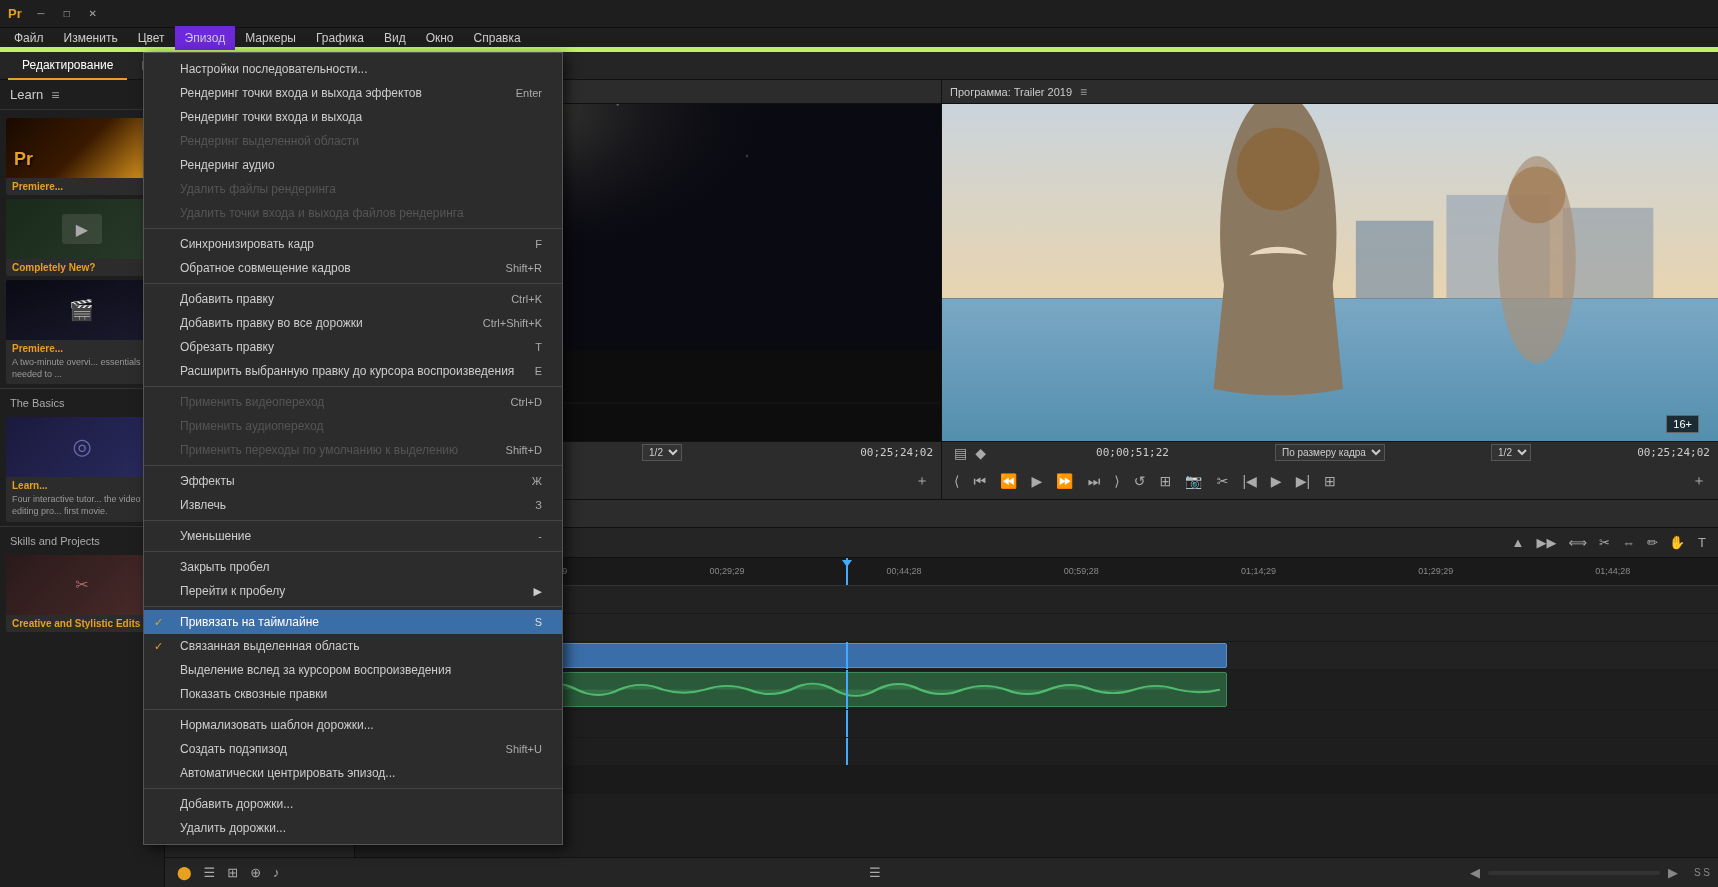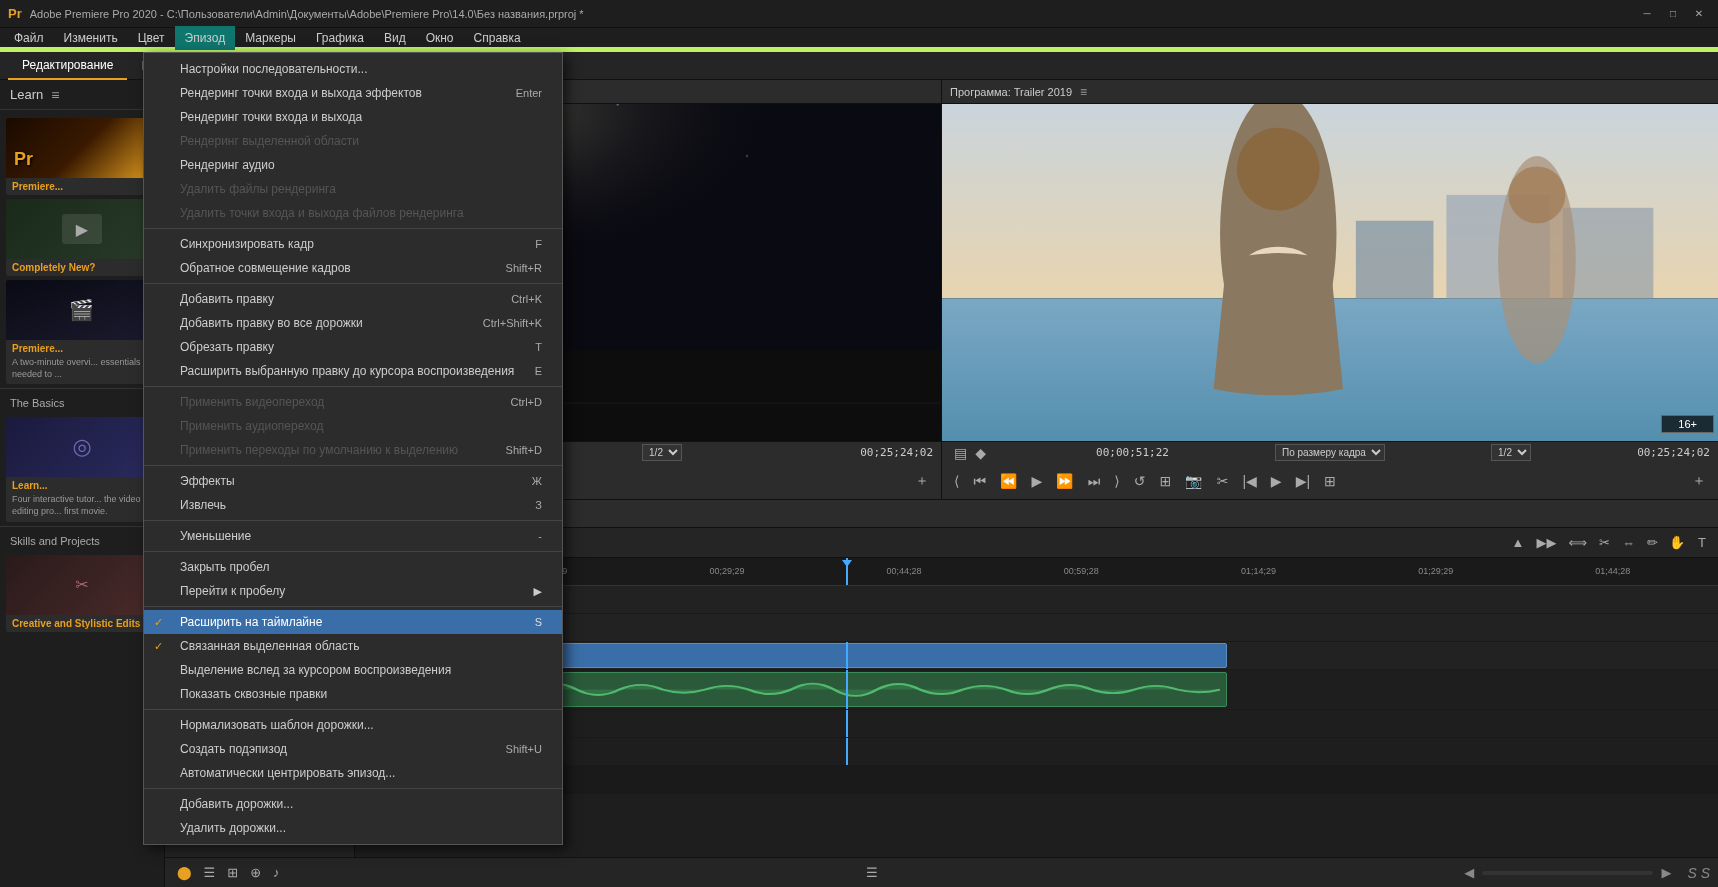--- a/index.html
+++ b/index.html
@@ -30,21 +30,21 @@
     }
     .menu-item {
       padding: 2px 10px;
       font-size: 12px;
       color: #ccc;
       cursor: pointer;
       height: 24px;
       display: flex;
       align-items: center;
     }
-    .menu-item.active { background: #0f766e; }
+    .menu-item.active { background: #6d28d9; }
 
     
     #workspace-tabs {
       height: 28px;
       background: #252525;
       display: flex;
       align-items: center;
       padding: 0 8px;
       border-bottom: 1px solid #111;
     }
@@ -375,45 +375,44 @@
 
     
     ::-webkit-scrollbar { width: 8px; height: 8px; }
     ::-webkit-scrollbar-track { background: #1a1a1a; }
     ::-webkit-scrollbar-thumb { background: #444; border-radius: 4px; }
 
     
     .rating-badge {
       position: absolute;
       bottom: 8px;
-      right: 4px;
+      right: 19px;
       background: rgba(0,0,0,0.7);
       color: #fff;
       font-size: 11px;
-      padding: 2px 16px;
+      padding: 2px 6px;
       border: 1px solid #666;
     }
 
     .scale-select {
       background: #333;
       color: #ccc;
       border: 1px solid #555;
       font-size: 10px;
       padding: 1px 2px;
       cursor: pointer;
     }
 
     .spacer { flex: 1; }
   </style>
 </head>
 <body>
 
 <div id="title-bar">
   <span class="app-icon">Pr</span>
-  <span class="title-text">Adobe Premiere Pro 2020 - C:\Пользователи\Admin\Документы\Adobe\Premiere Pro\14.0\Без названия.prproj *</span>
   <div class="win-controls">
     <div class="win-btn">─</div>
     <div class="win-btn">□</div>
     <div class="win-btn close">✕</div>
   </div>
 </div>
 
 <div id="menu-bar">
   <div class="menu-item">Файл</div>
   <div class="menu-item">Изменить</div>
@@ -777,21 +776,21 @@
         <span class="tl-btn">☰</span>
         <span class="tl-btn">⊞</span>
         <span class="tl-btn">⊕</span>
         <span class="tl-btn">♪</span>
         <div class="spacer"></div>
         <span class="tl-btn">☰</span>
         <div class="spacer"></div>
         <span class="tl-btn" style="color:#888;">◀</span>
         <div style="flex:0.3; height:4px; background:#333; border-radius:2px;"></div>
         <span class="tl-btn" style="color:#888;">▶</span>
-        <span style="font-size:14px; color:#888; margin-left:8px;font-style:italic;">S S</span>
+        <span style="font-size:10px; color:#888; margin-left:8px;">S S</span>
       </div>
     </div>
   </div>
 
 </div>
 
 <div id="dropdown-overlay">
   <div id="dropdown-menu">
     <div class="dd-item">
       <span>Настройки последовательности...</span>
@@ -871,21 +870,21 @@
     <div class="dd-item">
       <span>Закрыть пробел</span>
     </div>
     <div class="dd-item">
       <span>Перейти к пробелу</span>
       <span class="arrow">▶</span>
     </div>
     <div class="dd-separator"></div>
     <div class="dd-item highlighted">
       <span class="check-mark">✓</span>
-      <span>Расширить на таймлайне</span>
+      <span>Привязать на таймлайне</span>
       <span class="shortcut">S</span>
     </div>
     <div class="dd-item">
       <span class="check-mark">✓</span>
       <span>Связанная выделенная область</span>
     </div>
     <div class="dd-item">
       <span>Выделение вслед за курсором воспроизведения</span>
     </div>
     <div class="dd-item">

